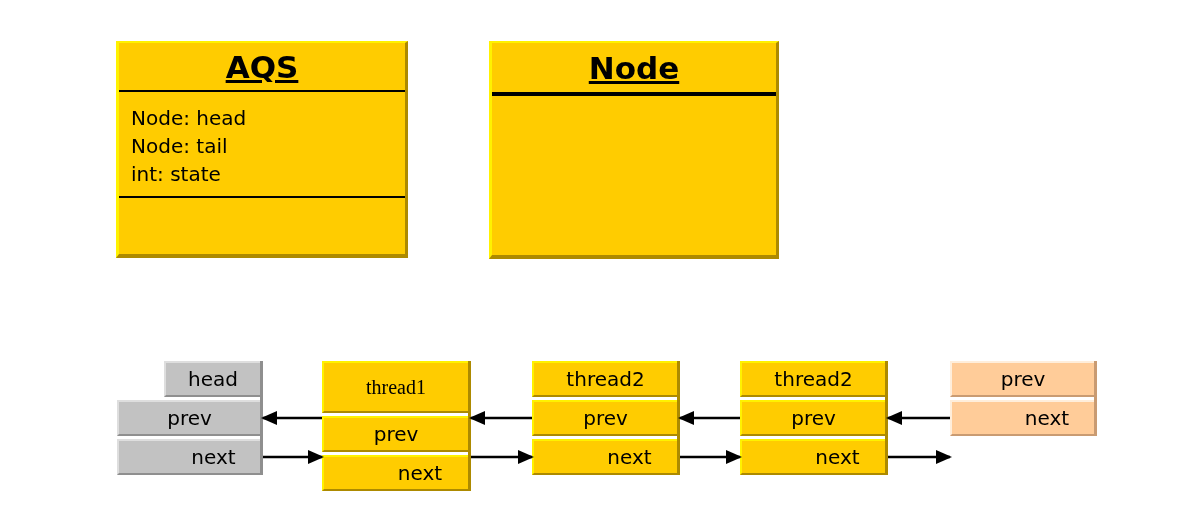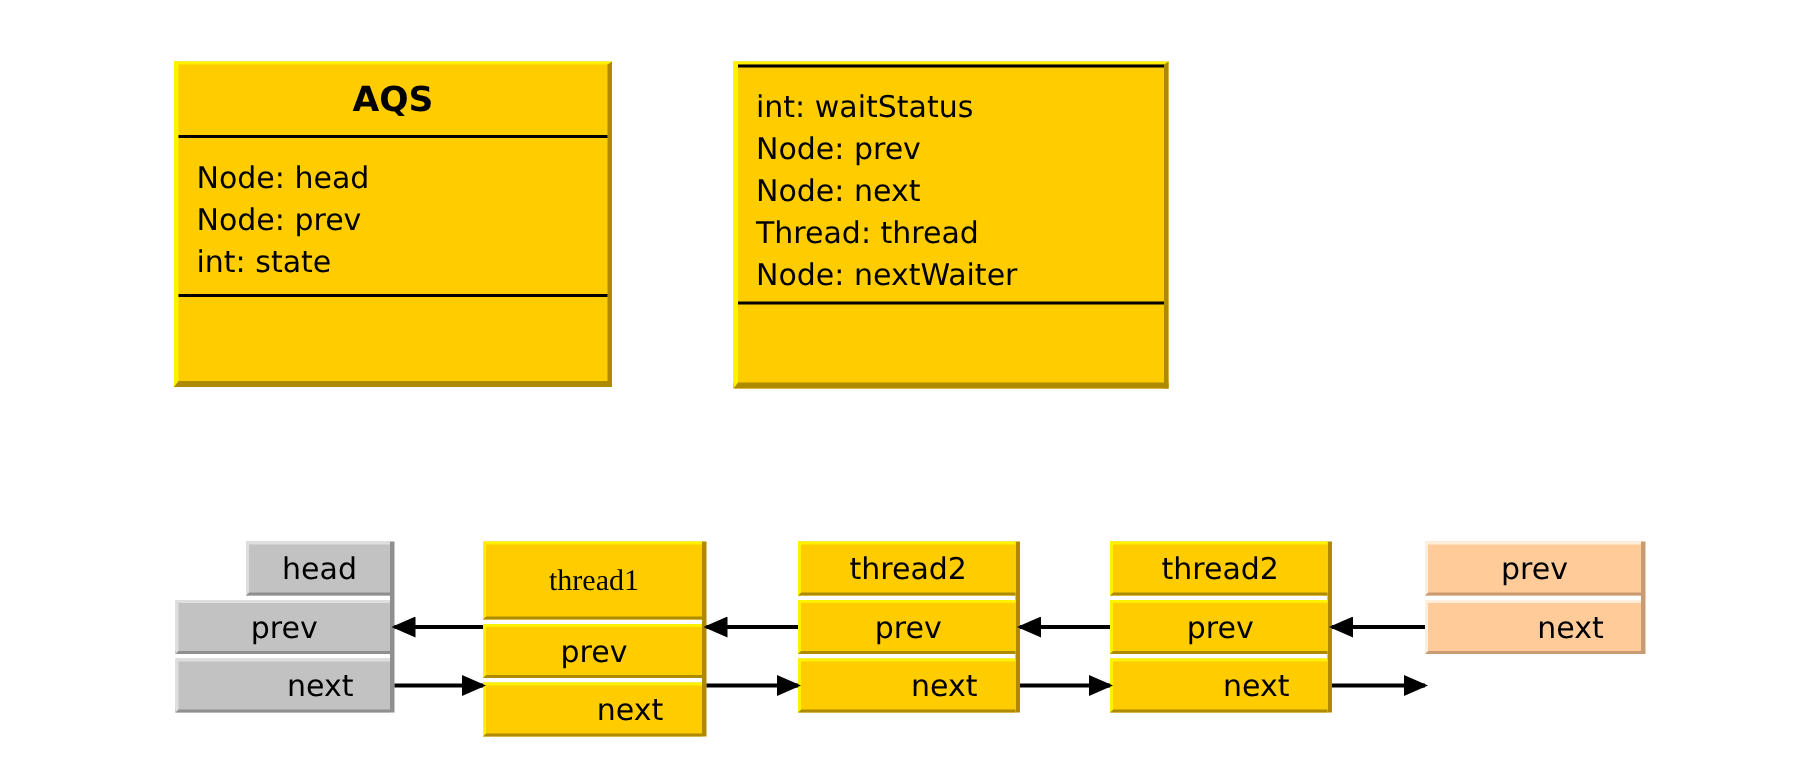--- a/index.html
+++ b/index.html
@@ -18,21 +18,21 @@
   .class-box{
     position:absolute;box-sizing:border-box;display:flex;flex-direction:column;
     background:var(--fill);
     border-top:2px solid var(--light);
     border-left:3px solid var(--light);
     border-right:3px solid var(--dark);
     border-bottom:4px solid var(--dark);
   }
   .class-title{
     flex:none;display:flex;align-items:center;justify-content:center;
-    font-weight:bold;font-size:23px;
+    font-weight:bold;font-size:31px;text-decoration:underline;
   }
   .divider{flex:none;height:2px;background:var(--c-line,#000);}
   .class-attrs{flex:none;box-sizing:border-box;padding:12px 24px 0 12px;overflow:hidden;}
   .attr-line{font-size:20px;line-height:28px;white-space:nowrap;}
   .class-empty{flex:1;}
 
   
   .node-box{
     position:absolute;box-sizing:border-box;display:flex;flex-direction:column;
     border-right:3px solid var(--dark);
@@ -53,35 +53,29 @@
 </head>
 <body>
 
 <div class="canvas" id="canvas" style="--c-bg: #FFFFFF; --c-line: #000000; --c-text: #000000; --gold-fill: #FFCC00; --gold-light: #FFF200; --gold-dark: #AD8A00; --gray-fill: #C2C2C2; --gray-light: #DEDEDE; --gray-dark: #8F8F8F; --peach-fill: #FFCC99; --peach-light: #FFEEDB; --peach-dark: #C99B72;">
   <div id="classes-layer">
       <div class="class-box theme-gold" style="left: 116px; top: 41px; width: 292px; height: 217px;">
         <div class="class-title" style="height: 47px;">AQS</div>
         <div class="divider"></div>
         <div class="class-attrs" style="height: 104px;">
           <div class="attr-line">Node: head</div>
-          <div class="attr-line">Node: prev</div>
+          <div class="attr-line">Node: tail</div>
           <div class="attr-line">int: state</div>
         </div>
         <div class="divider"></div>
         <div class="class-empty"></div>
       </div>
       <div class="class-box theme-gold" style="left: 489px; top: 41px; width: 290px; height: 218px;">
+        <div class="class-title" style="height: 49px;">Node</div>
         <div class="divider"></div>
-        <div class="class-attrs" style="height: 156px;">
-          <div class="attr-line">int: waitStatus</div>
-          <div class="attr-line">Node: prev</div>
-          <div class="attr-line">Node: next</div>
-          <div class="attr-line">Thread: thread</div>
-          <div class="attr-line">Node: nextWaiter</div>
-        </div>
         <div class="divider"></div>
         <div class="class-empty"></div>
       </div>
     </div>
   <div id="nodes-layer">
       <div class="node-box theme-gray" style="left: 117px; top: 361px; width: 146px;">
         <div class="cell node-label" style="height: 36px; margin-left: 47px;">head</div>
         <div class="cell" style="height: 36px;">prev</div>
         <div class="cell" style="height: 36px;">next</div>
       </div>

